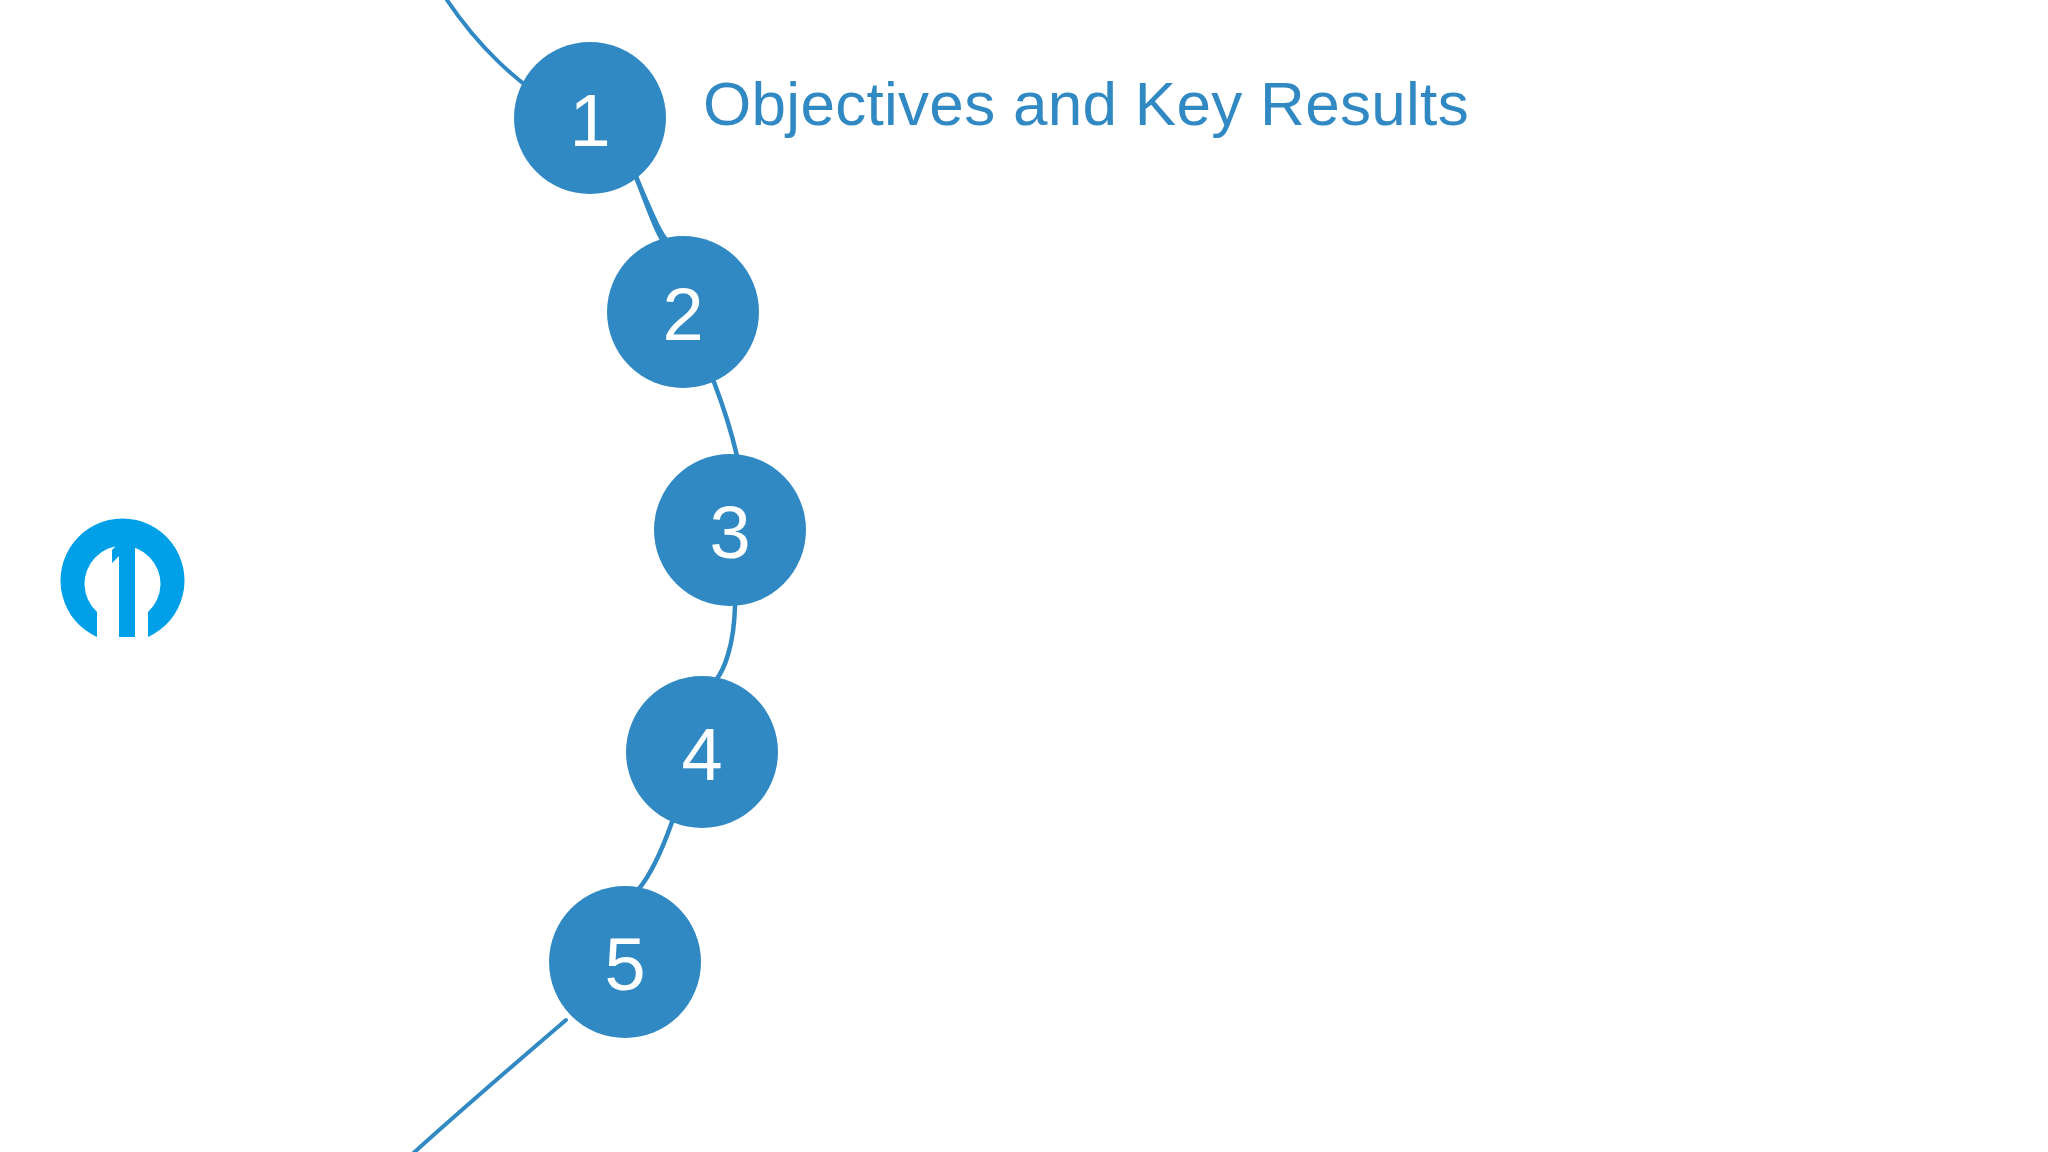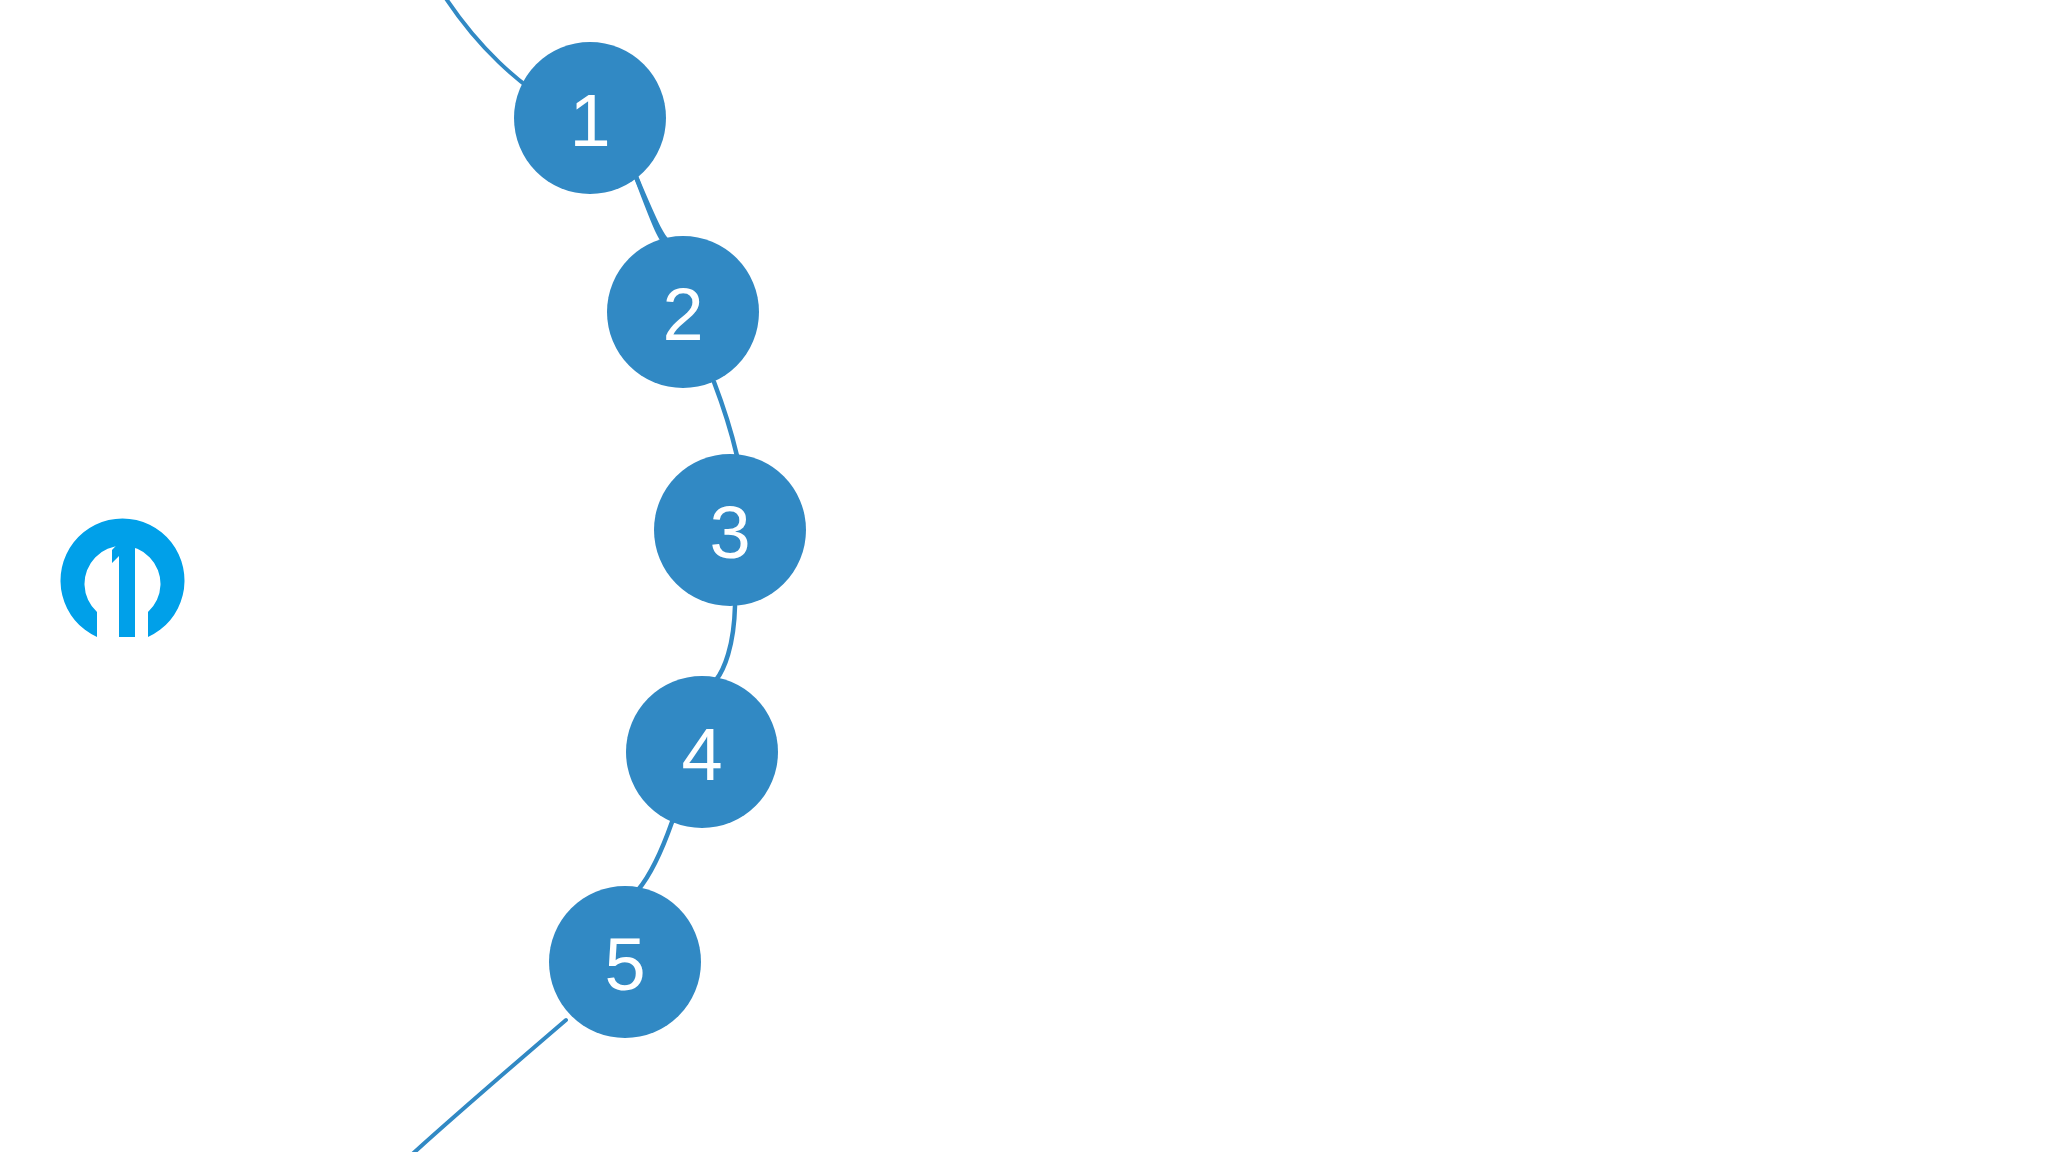--- a/index.html
+++ b/index.html
@@ -141,14 +141,15 @@
       <text class="node-number" x="702" y="754">4</text>
     </g>
 
     <g>
       <circle class="node-circle" cx="625" cy="962" r="76"></circle>
       <text class="node-number" x="625" y="964">5</text>
     </g>
 
   </svg>
 
+  <div id="title-label">Objectives and Key Results</div>
 
 </div>
 
 </body></html>

